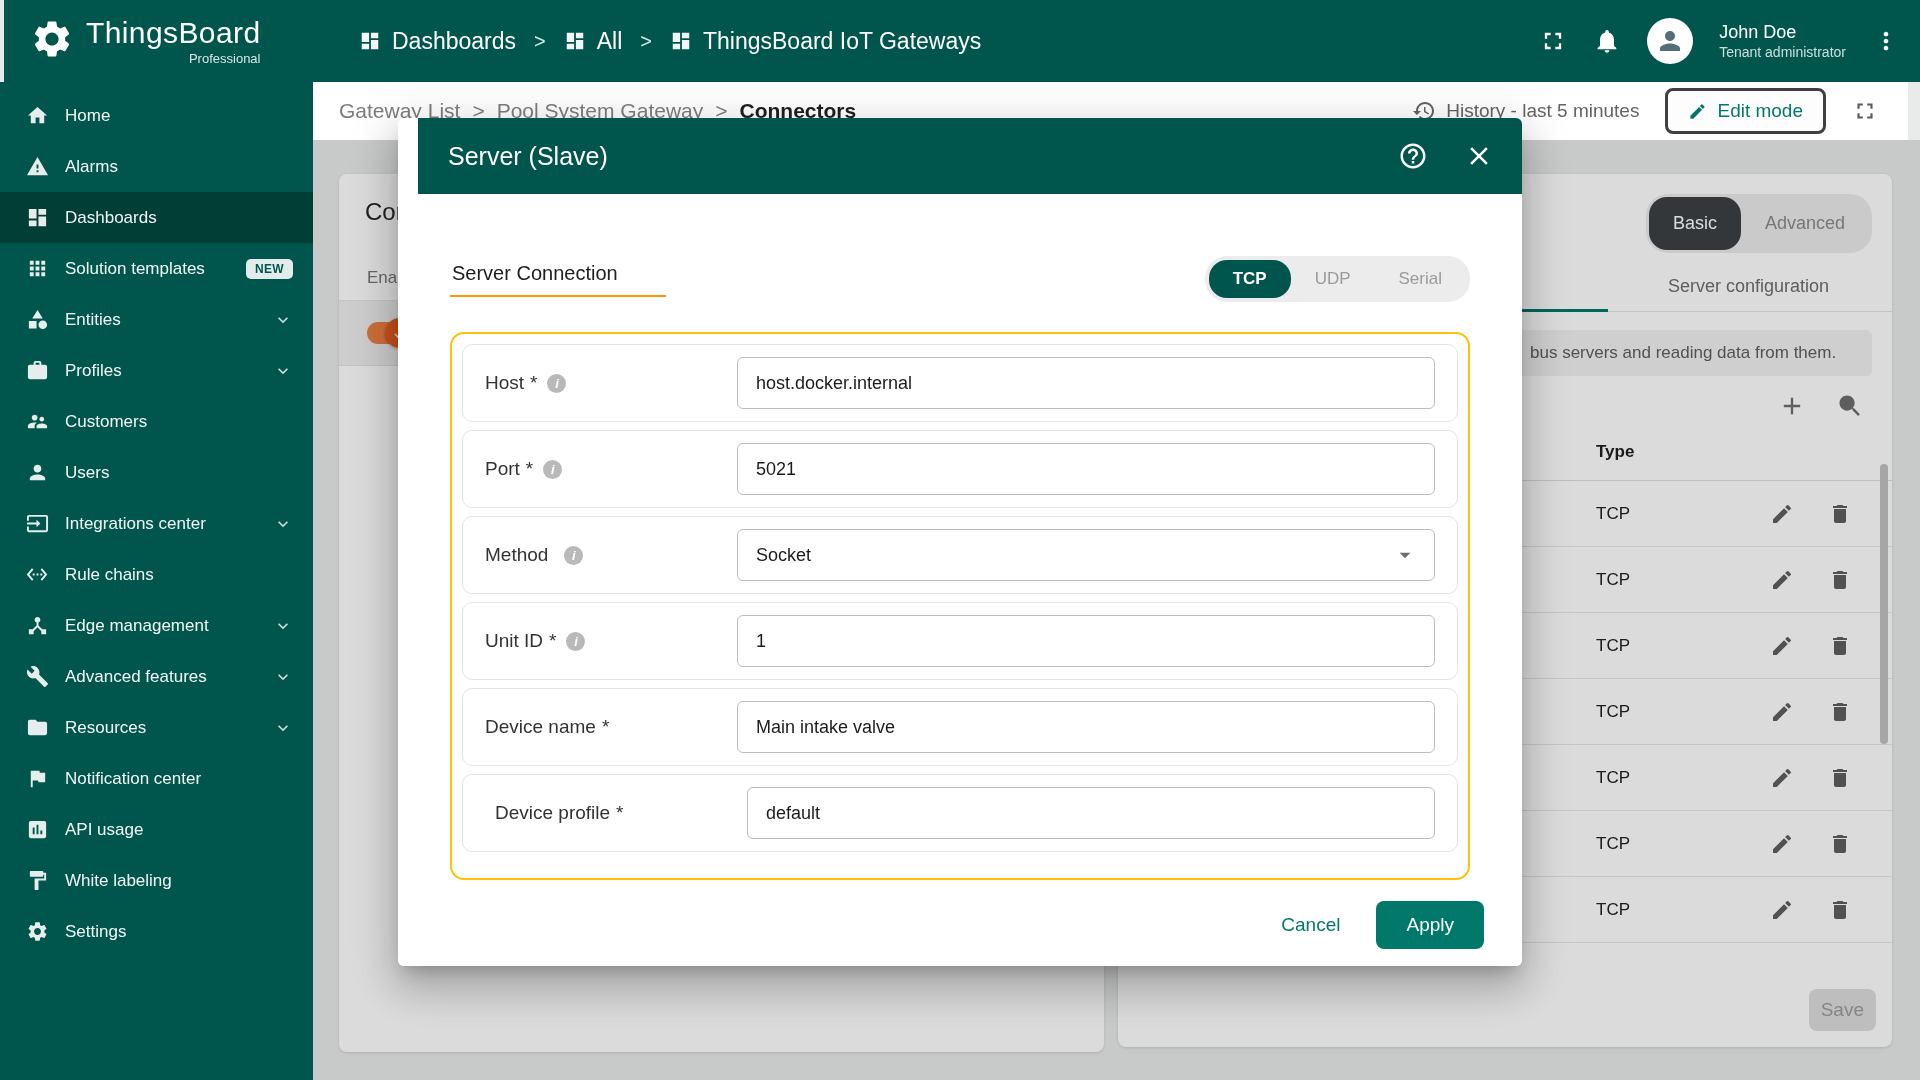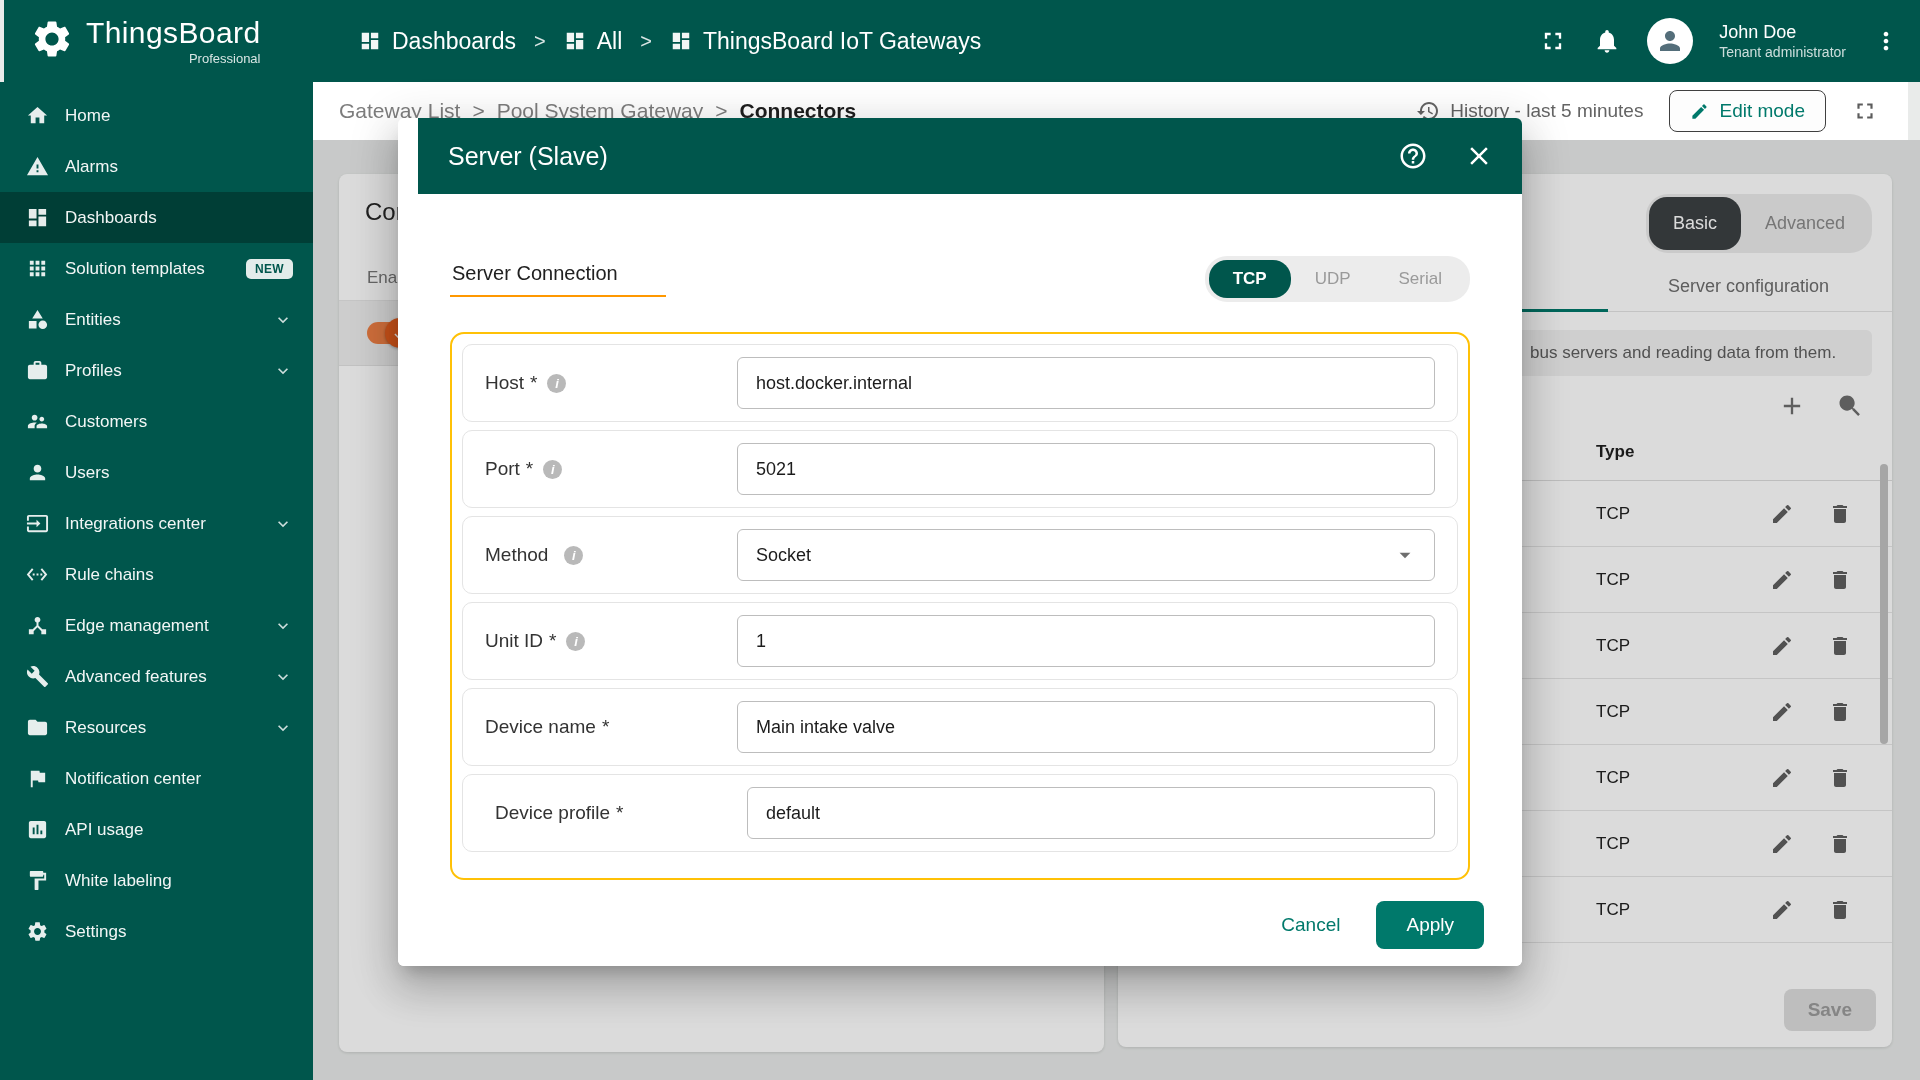--- a/index.html
+++ b/index.html
@@ -44,21 +44,21 @@
   .side-chevron svg{width:20px;height:20px;fill:rgba(255,255,255,.8);}
   
   .subheader{position:absolute;top:82px;left:313px;right:12px;height:58px;background:#fff;
     display:flex;align-items:center;padding:0 30px 0 26px;box-sizing:border-box;z-index:10;}
   .sub-crumbs{display:flex;align-items:center;gap:12px;font-size:21px;color:#7d7d7d;}
   .sub-crumb{cursor:pointer;}
   .sub-crumb.current{color:#1f1f1f;font-weight:700;}
   .sub-right{margin-left:auto;display:flex;align-items:center;gap:26px;}
   .history{display:flex;align-items:center;gap:10px;color:#646464;font-size:19px;}
   .history svg{width:24px;height:24px;fill:#646464;}
-  .edit-btn{display:flex;align-items:center;gap:10px;border:1px solid #404040;background:#fdfdfd;
+  .edit-btn{display:flex;align-items:center;gap:10px;border:3px solid #404040;background:#fdfdfd;
     color:#00796b;font-size:19px;font-weight:500;border-radius:8px;padding:9px 20px;cursor:pointer;font-family:inherit;}
   .edit-btn svg{width:19px;height:19px;fill:#00796b;}
   .sub-fs{display:flex;cursor:pointer;}
   .sub-fs svg{width:26px;height:26px;fill:#5c5c5c;}
   
   .content{position:absolute;top:140px;left:313px;right:0;bottom:0;background:#e9ebea;}
   .card{position:absolute;background:#fff;border-radius:8px;box-shadow:0 1px 3px rgba(0,0,0,.12);}
   .card-left{left:26px;top:34px;width:765px;bottom:28px;overflow:hidden;}
   .cl-title{font-size:24px;font-weight:500;color:#282828;padding:24px 0 0 26px;}
   .cl-head{margin-top:30px;height:44px;display:flex;align-items:center;padding-left:28px;
@@ -83,21 +83,21 @@
   .cr-actions{display:flex;justify-content:flex-end;gap:30px;padding:16px 28px 4px 0;}
   .cr-actions .icon-btn svg{fill:#6e6e6e;width:28px;height:28px;}
   .cr-thead{height:56px;display:flex;align-items:center;border-bottom:1px solid #dddddd;
     font-weight:700;color:#1f1f1f;font-size:17px;}
   .cr-thead span{margin-left:478px;}
   .trow{height:65px;display:flex;align-items:center;border-bottom:1px solid #e6e6e6;font-size:17px;color:#212121;cursor:pointer;}
   .tcell{margin-left:478px;flex:1;}
   .row-actions{display:flex;gap:34px;margin-right:40px;}
   .row-actions .icon-btn svg{width:24px;height:24px;fill:#5f5f5f;}
   .save-btn{position:absolute;right:16px;bottom:16px;background:#dedede;color:#9b9b9b;font-size:19px;
-    font-weight:700;border:none;border-radius:8px;padding:10px 24px;font-family:inherit;cursor:default;}
+    font-weight:400;border:none;border-radius:8px;padding:10px 12px;font-family:inherit;cursor:default;}
   .cr-scroll{position:absolute;right:4px;top:290px;width:8px;height:280px;background:#c2c2c2;border-radius:4px;cursor:pointer;}
   
   .backdrop{position:absolute;top:140px;left:313px;right:0;bottom:0;background:rgba(0,0,0,.14);z-index:30;}
   .modal{position:absolute;left:398px;top:118px;width:1124px;height:848px;background:#fff;border-radius:6px;
     box-shadow:0 11px 15px -7px rgba(0,0,0,.2),0 24px 38px 3px rgba(0,0,0,.14),0 9px 46px 8px rgba(0,0,0,.12);
     z-index:60;overflow:hidden;}
   .modal-header{height:76px;background:#00564c;color:#fff;display:flex;align-items:center;padding:0 28px 0 30px;margin-left:20px;}
   .modal-title{font-size:25px;font-weight:500;}
   .mh-right{margin-left:auto;display:flex;align-items:center;gap:36px;}
   .mh-right .icon-btn svg{width:30px;height:30px;fill:#fff;}

